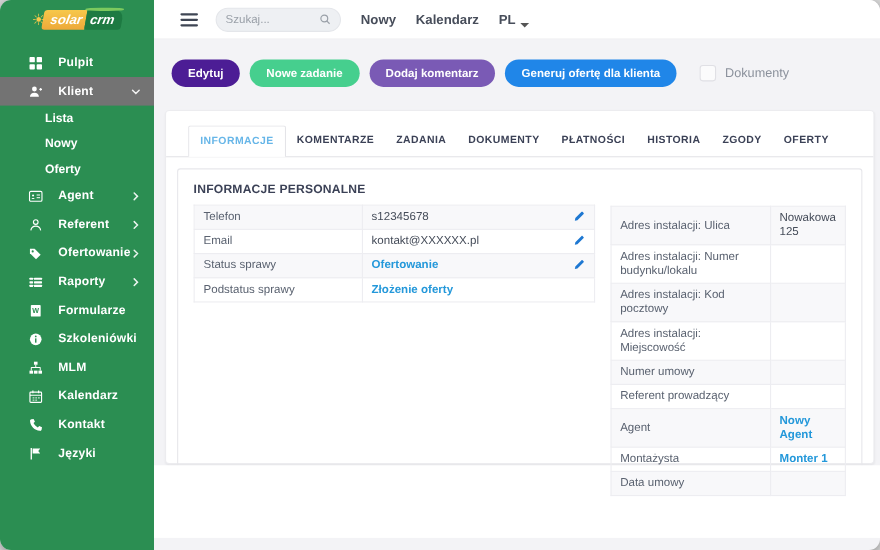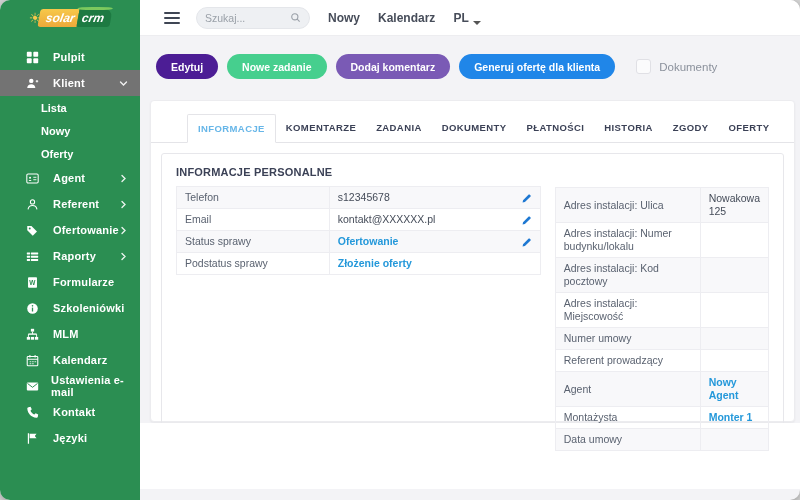--- a/index.html
+++ b/index.html
@@ -58,38 +58,38 @@
          font-family:"Liberation Sans", sans-serif; }
   .chk-wrap { display:flex; align-items:center; margin-left:12px; cursor:pointer; }
   .chk { width:15px; height:15px; border:1px solid #e0e0e5; background:#fbfbfc; border-radius:3px; }
   .chk-label { font-size:11.5px; color:#8b919c; margin-left:8px; }
 
   .content { flex:1; padding:3px 5px 0 10px; position:relative; overflow:hidden; }
   .card { background:#fff; border-radius:4px; border:1px solid #ececef;
           box-shadow:0 1px 2px rgba(0,0,0,.05); height:322px; }
   .bottom-strip { margin:1px -5px 0 -10px; height:66px; background:#fff; }
 
-  .tabs { display:flex; padding:13px 0 0 36px; border-bottom:1px solid #e4e4e8; }
+  .tabs { display:flex; padding:13px 0 0 20px; border-bottom:1px solid #e4e4e8; }
   .tab { font-size:9.5px; font-weight:800; color:#3b4156; letter-spacing:.4px; padding:8px 10px;
          margin-bottom:-1px; cursor:pointer; white-space:nowrap; }
   .tab.active { color:#67b6e8; background:#fff; border:1px solid #e4e4e8; border-bottom:1px solid #fff;
                 border-radius:2px 2px 0 0; }
 
   .inner-box { margin:10px; border:1px solid #e7e7eb; border-radius:3px; padding:12px 14px;
                display:flex; gap:14px; align-items:flex-start; min-height:238px; }
   .col-left { width:63%; }
   .col-right { width:37%; margin-top:21px; }
   .section-title { font-size:11px; font-weight:800; color:#3b4156; letter-spacing:.2px; margin-bottom:8px; }
 
   table { width:100%; border-collapse:collapse; font-size:10.5px; }
   td { border:1px solid #ededf1; padding:4px 8px; color:#5a6270; line-height:13px; vertical-align:middle; }
   tr:nth-child(odd) td { background:#f8f8fa; }
   .td-label-left { width:42%; }
   .td-label-right { width:69%; }
-  .val-flex { display:flex; align-items:flex-end; justify-content:space-between; gap:6px; }
+  .val-flex { display:flex; align-items:flex-start; justify-content:space-between; gap:6px; }
   .val-text { color:#454c59; }
   .val-text.link { color:#2498da; font-weight:bold; cursor:pointer; }
   .pencil { display:flex; cursor:pointer; }
   .pencil svg { width:11px; height:11px; }
 </style>
 </head>
 <body>
 
 <div class="window">
 
@@ -233,29 +233,20 @@
         <div class="nav-item">
           <span class="nav-ic">
             <svg viewBox="0 0 16 16" fill="none" stroke="#fff" stroke-width="1.3">
               <rect x="1.5" y="3" width="13" height="11.5" rx="1"></rect>
               <path d="M1.5 6.5h13"></path>
               <path d="M4.8 1.3v3M11.2 1.3v3"></path>
               <path d="M4.5 9.5h2M7.5 9.5h2M10.5 9.5h2M4.5 12h2M7.5 12h2" stroke-width="1"></path>
             </svg>
           </span>
           <span>Kalendarz</span>
-        </div>
-        <div class="nav-item">
-          <span class="nav-ic">
-            <svg viewBox="0 0 16 16">
-              <rect x="1" y="3" width="14" height="10" rx="1.2" fill="#fff"></rect>
-              <path d="M1.8 4.2 8 9l6.2-4.8" stroke="#2b8e52" stroke-width="1.2" fill="none"></path>
-            </svg>
-          </span>
-          <span>Ustawienia e-mail</span>
         </div>
         <div class="nav-item">
           <span class="nav-ic">
             <svg viewBox="0 0 16 16">
               <path d="M3.1 1.4 5.6 1l1.5 3.1-1.6 1.6c.9 2 2.8 3.9 4.8 4.8l1.6-1.6 3.1 1.5-.4 2.5c-.2 1-1 1.6-2 1.5C6.6 13.9 2.1 9.4 1.6 3.4c-.1-1 .5-1.8 1.5-2z" fill="#fff"></path>
             </svg>
           </span>
           <span>Kontakt</span>
         </div>
         <div class="nav-item">

